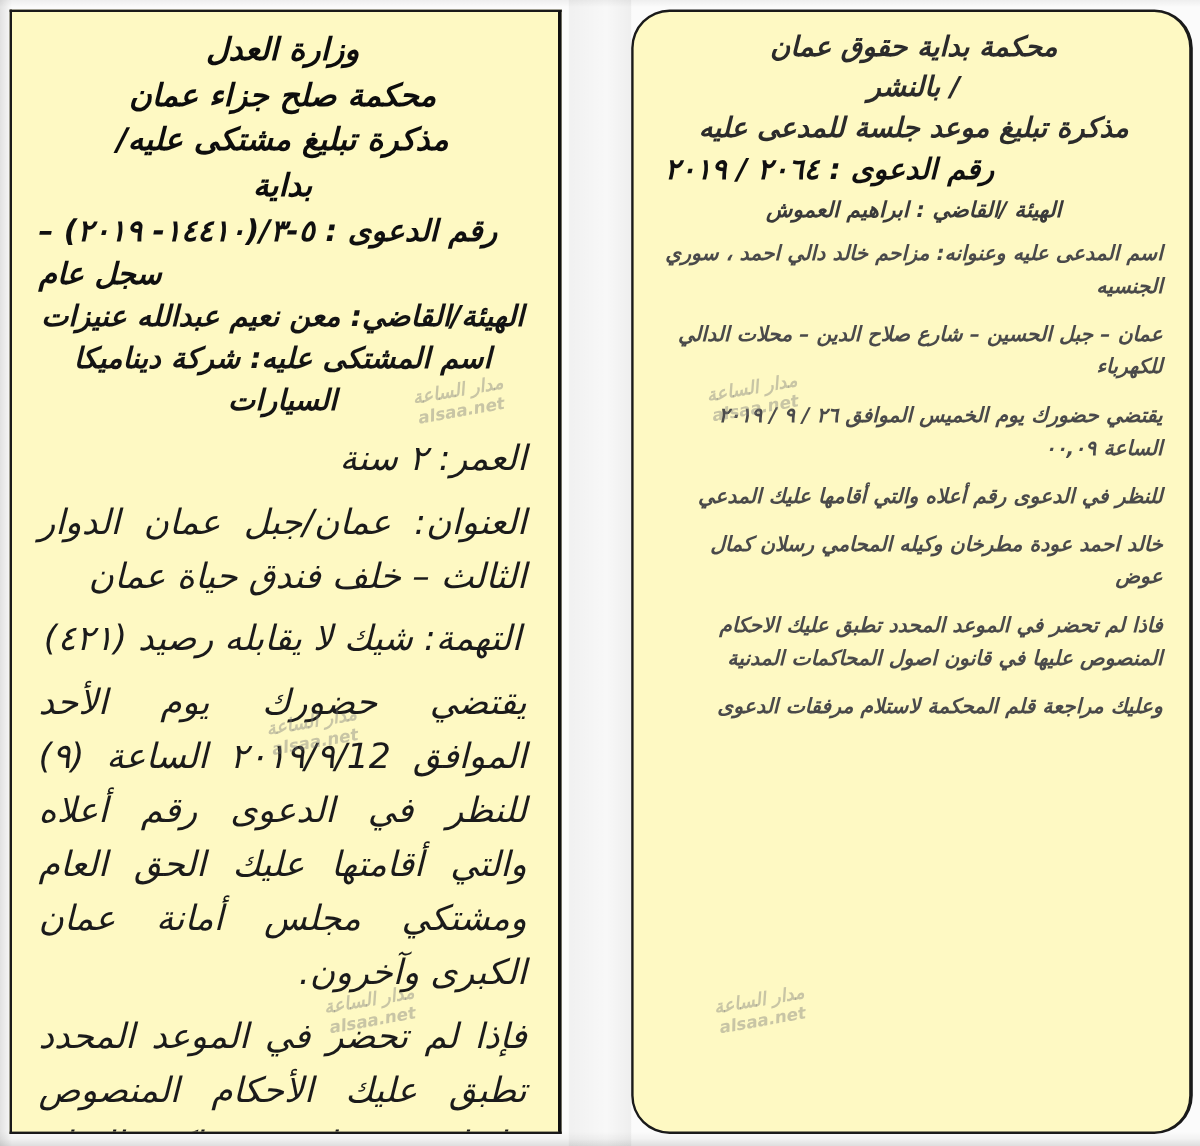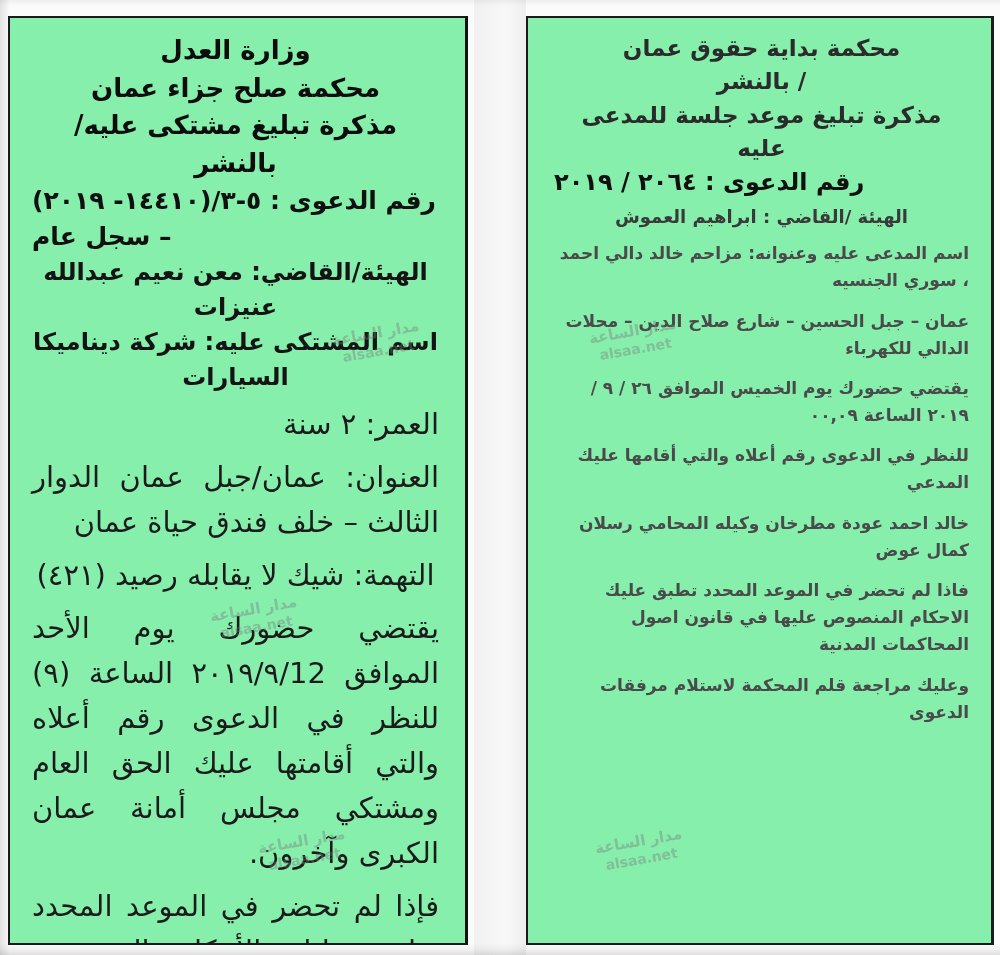--- a/index.html
+++ b/index.html
@@ -27,36 +27,38 @@
     inset: 0;
     background:
       linear-gradient(to bottom, rgba(0,0,0,0.05), rgba(0,0,0,0) 6px),
       linear-gradient(to top, rgba(0,0,0,0.05), rgba(0,0,0,0) 6px);
     pointer-events: none;
   }
 
   
   .notice {
     position: absolute;
-    top: 16px;
+    top: 8px;
     bottom: 10px;
     box-sizing: border-box;
-    background: #86efac;
+    background: #fef9c3;
     overflow: hidden;
+    font-style: italic;
   }
 
   
   .notice-right {
     right: 6px;
     width: 468px;
     border-right: 3px solid #1a1a1a;
     border-left: 2px solid #1a1a1a;
     border-top: 2px solid #1a1a1a;
     border-bottom: 2px solid #1a1a1a;
     padding: 14px 22px 10px 26px;
+    border-radius: 32px;
   }
   
   .notice-left {
     left: 8px;
     width: 460px;
     border: 2px solid #1a1a1a;
     border-right: 3px solid #111;
     padding: 14px 26px 10px 22px;
   }
 
@@ -209,21 +211,21 @@
       </div>
     </div>
   </div>
 
   <div class="notice notice-left">
     <div class="notice-inner">
       <div class="heading">
         <span class="line">وزارة العدل</span>
         <span class="line">محكمة صلح جزاء عمان</span>
         <span class="line">مذكرة تبليغ مشتكى عليه/</span>
-        <span class="line">بالنشر</span>
+        <span class="line">بداية</span>
       </div>
 
       <div class="case-no">
         <span class="line">رقم الدعوى : ٥-٣/(١٤٤١٠-</span>
         <span class="line">٢٠١٩) – سجل عام</span>
       </div>
 
       <div class="subhead">الهيئة/القاضي: معن نعيم عبدالله عنيزات</div>
       <div class="subhead">اسم المشتكى عليه: شركة ديناميكا السيارات</div>
 

